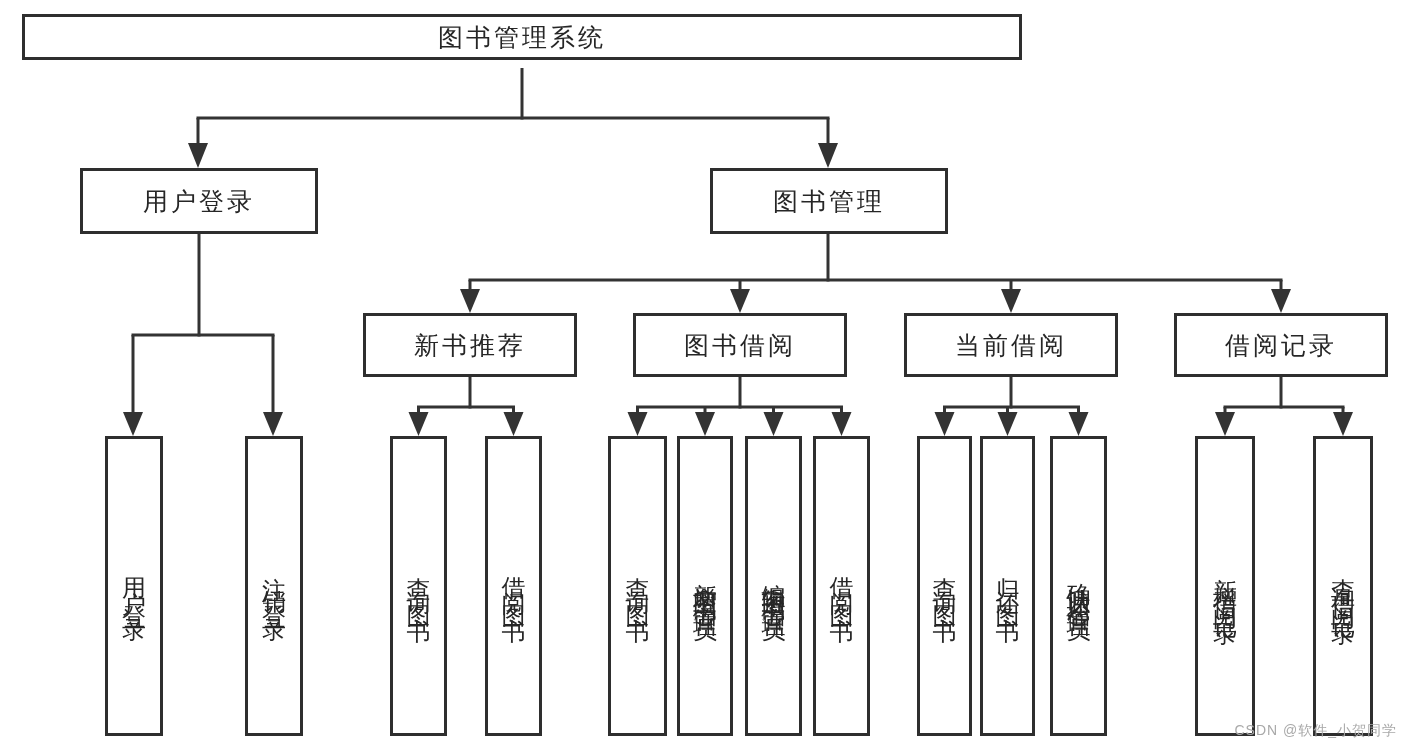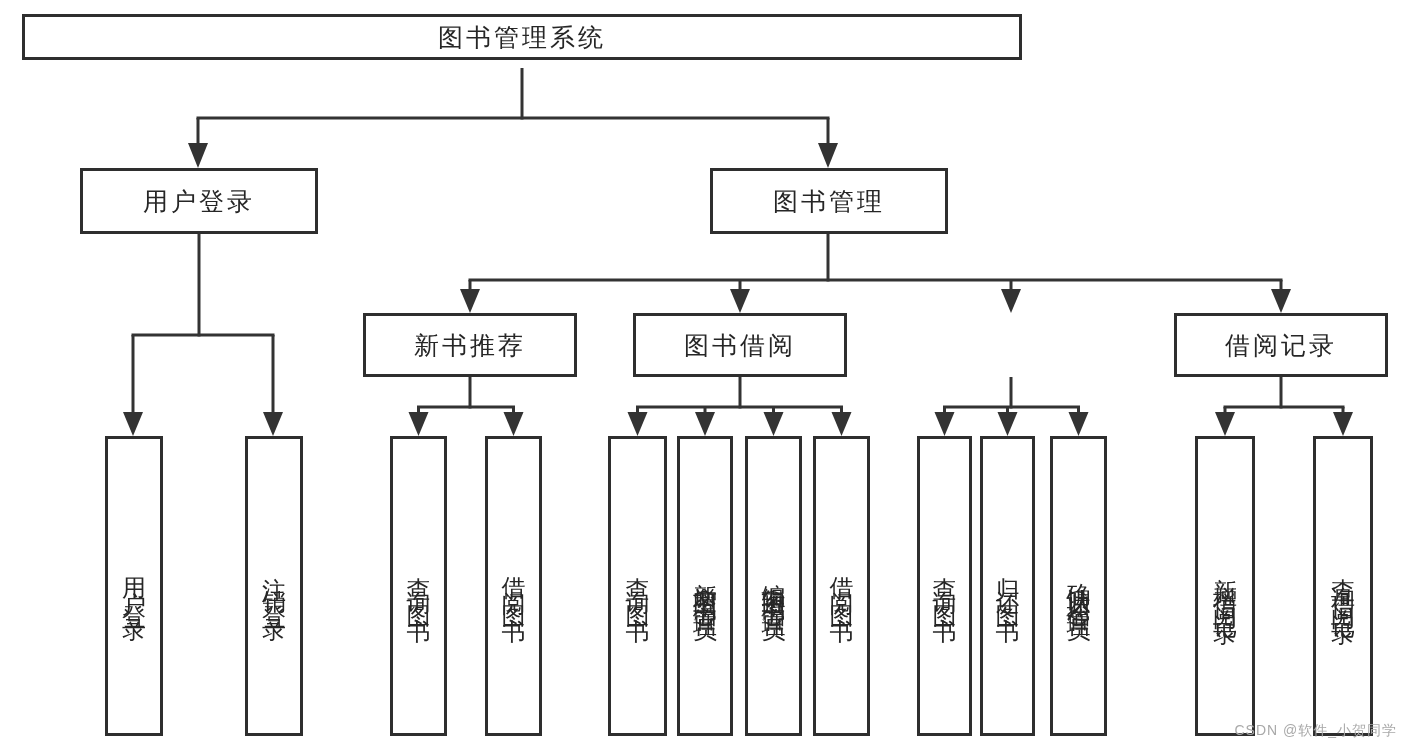--- a/index.html
+++ b/index.html
@@ -120,20 +120,23 @@
   </div>
 
   <div class="node" style="left:363px;top:313px;width:214px;height:64px">
     <span class="lbl">新书推荐</span>
   </div>
 
   <div class="node" style="left:633px;top:313px;width:214px;height:64px">
     <span class="lbl">图书借阅</span>
   </div>
 
+  <div class="node" style="left:904px;top:313px;width:214px;height:64px">
+    <span class="lbl">当前借阅</span>
+  </div>
 
   <div class="node" style="left:1174px;top:313px;width:214px;height:64px">
     <span class="lbl">借阅记录</span>
   </div>
 
   <div class="node vnode v-short" style="left:105px;top:436px;width:58px;height:300px">
     <span class="lbl">用户登录</span>
   </div>
   <div class="node vnode v-short" style="left:245px;top:436px;width:58px;height:300px">
     <span class="lbl">注销登录</span>

